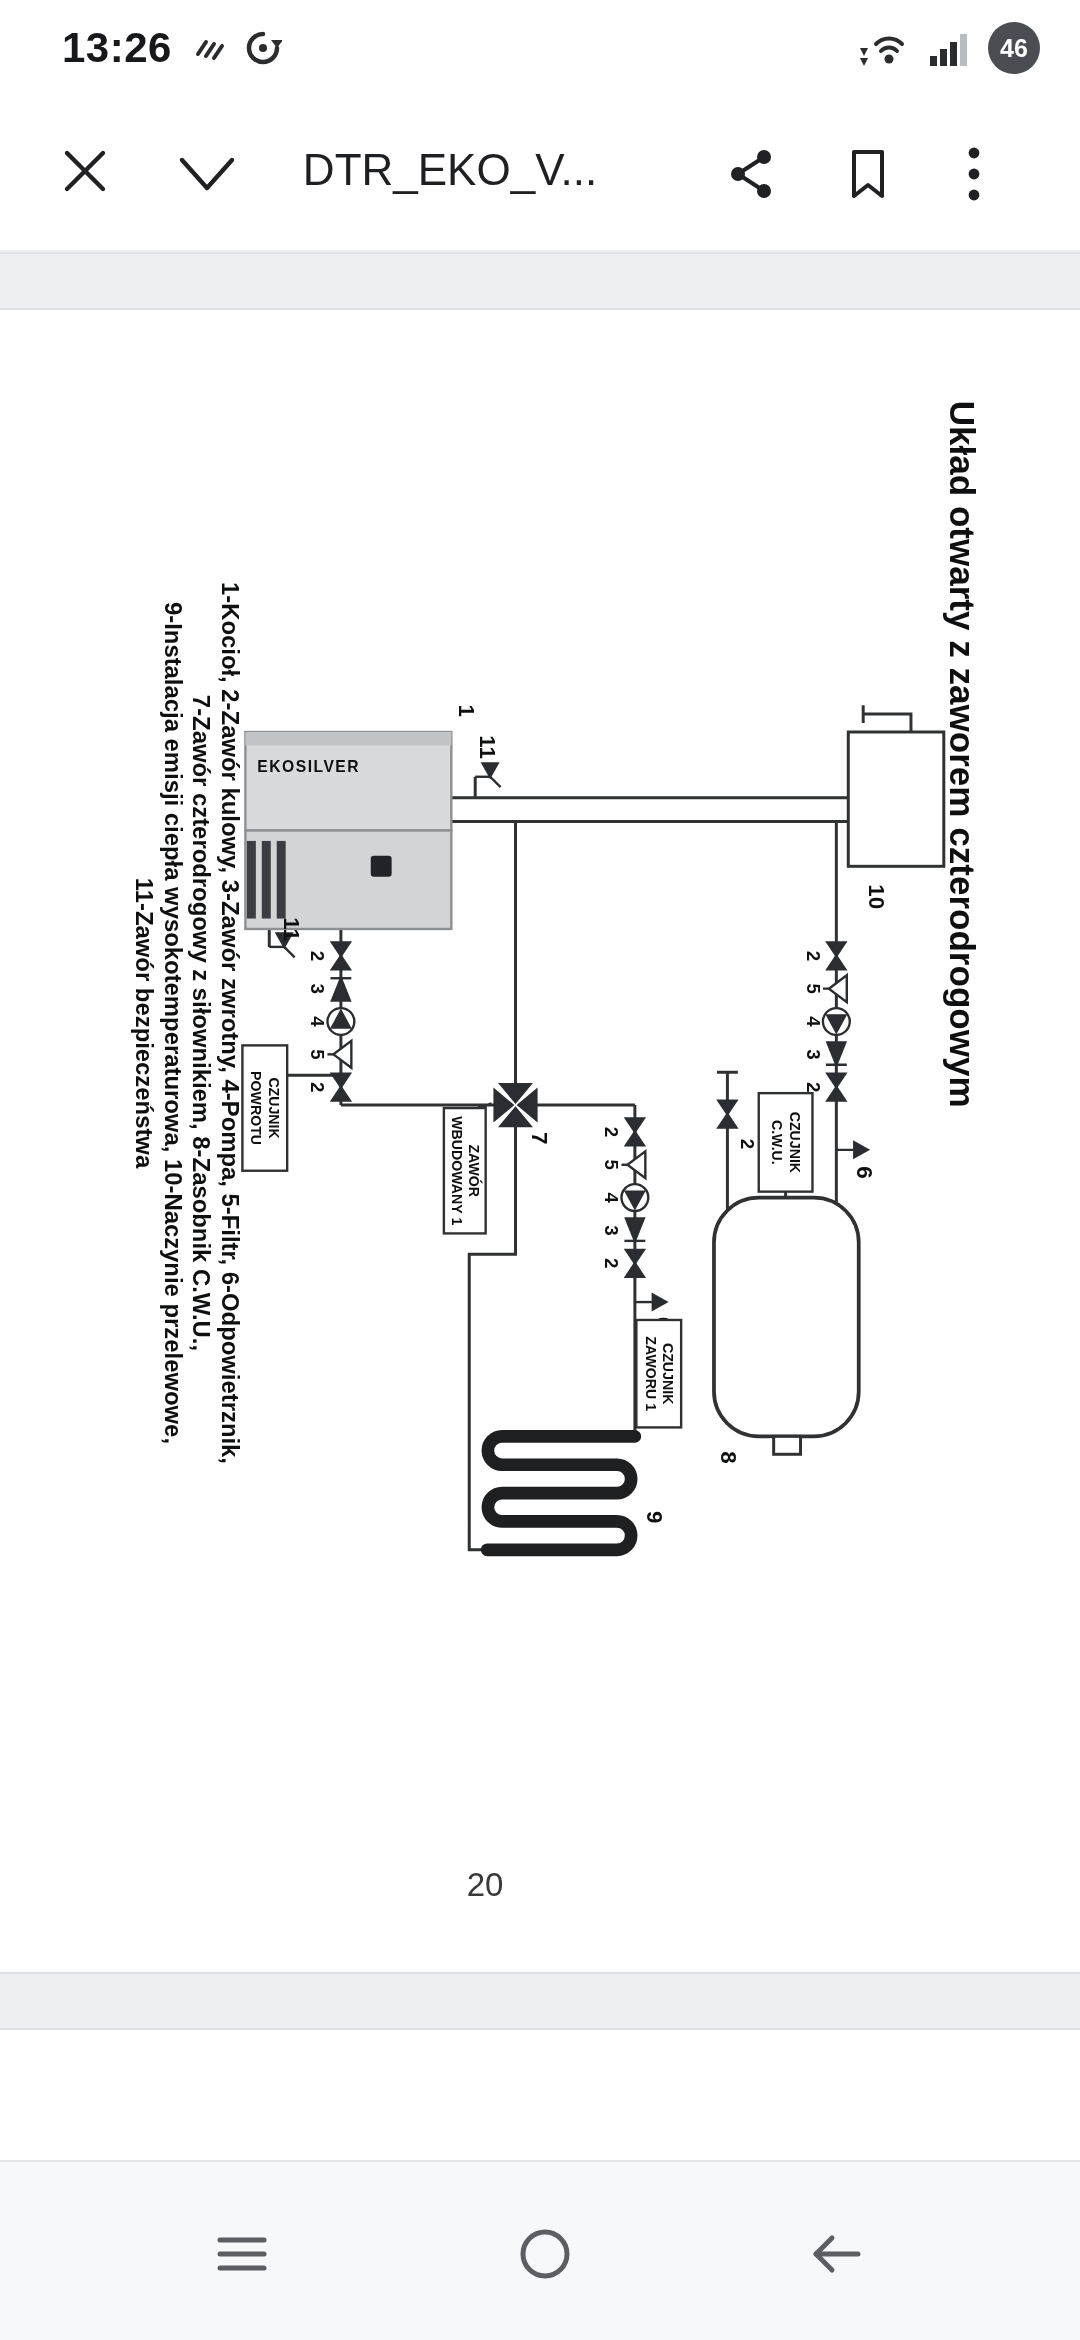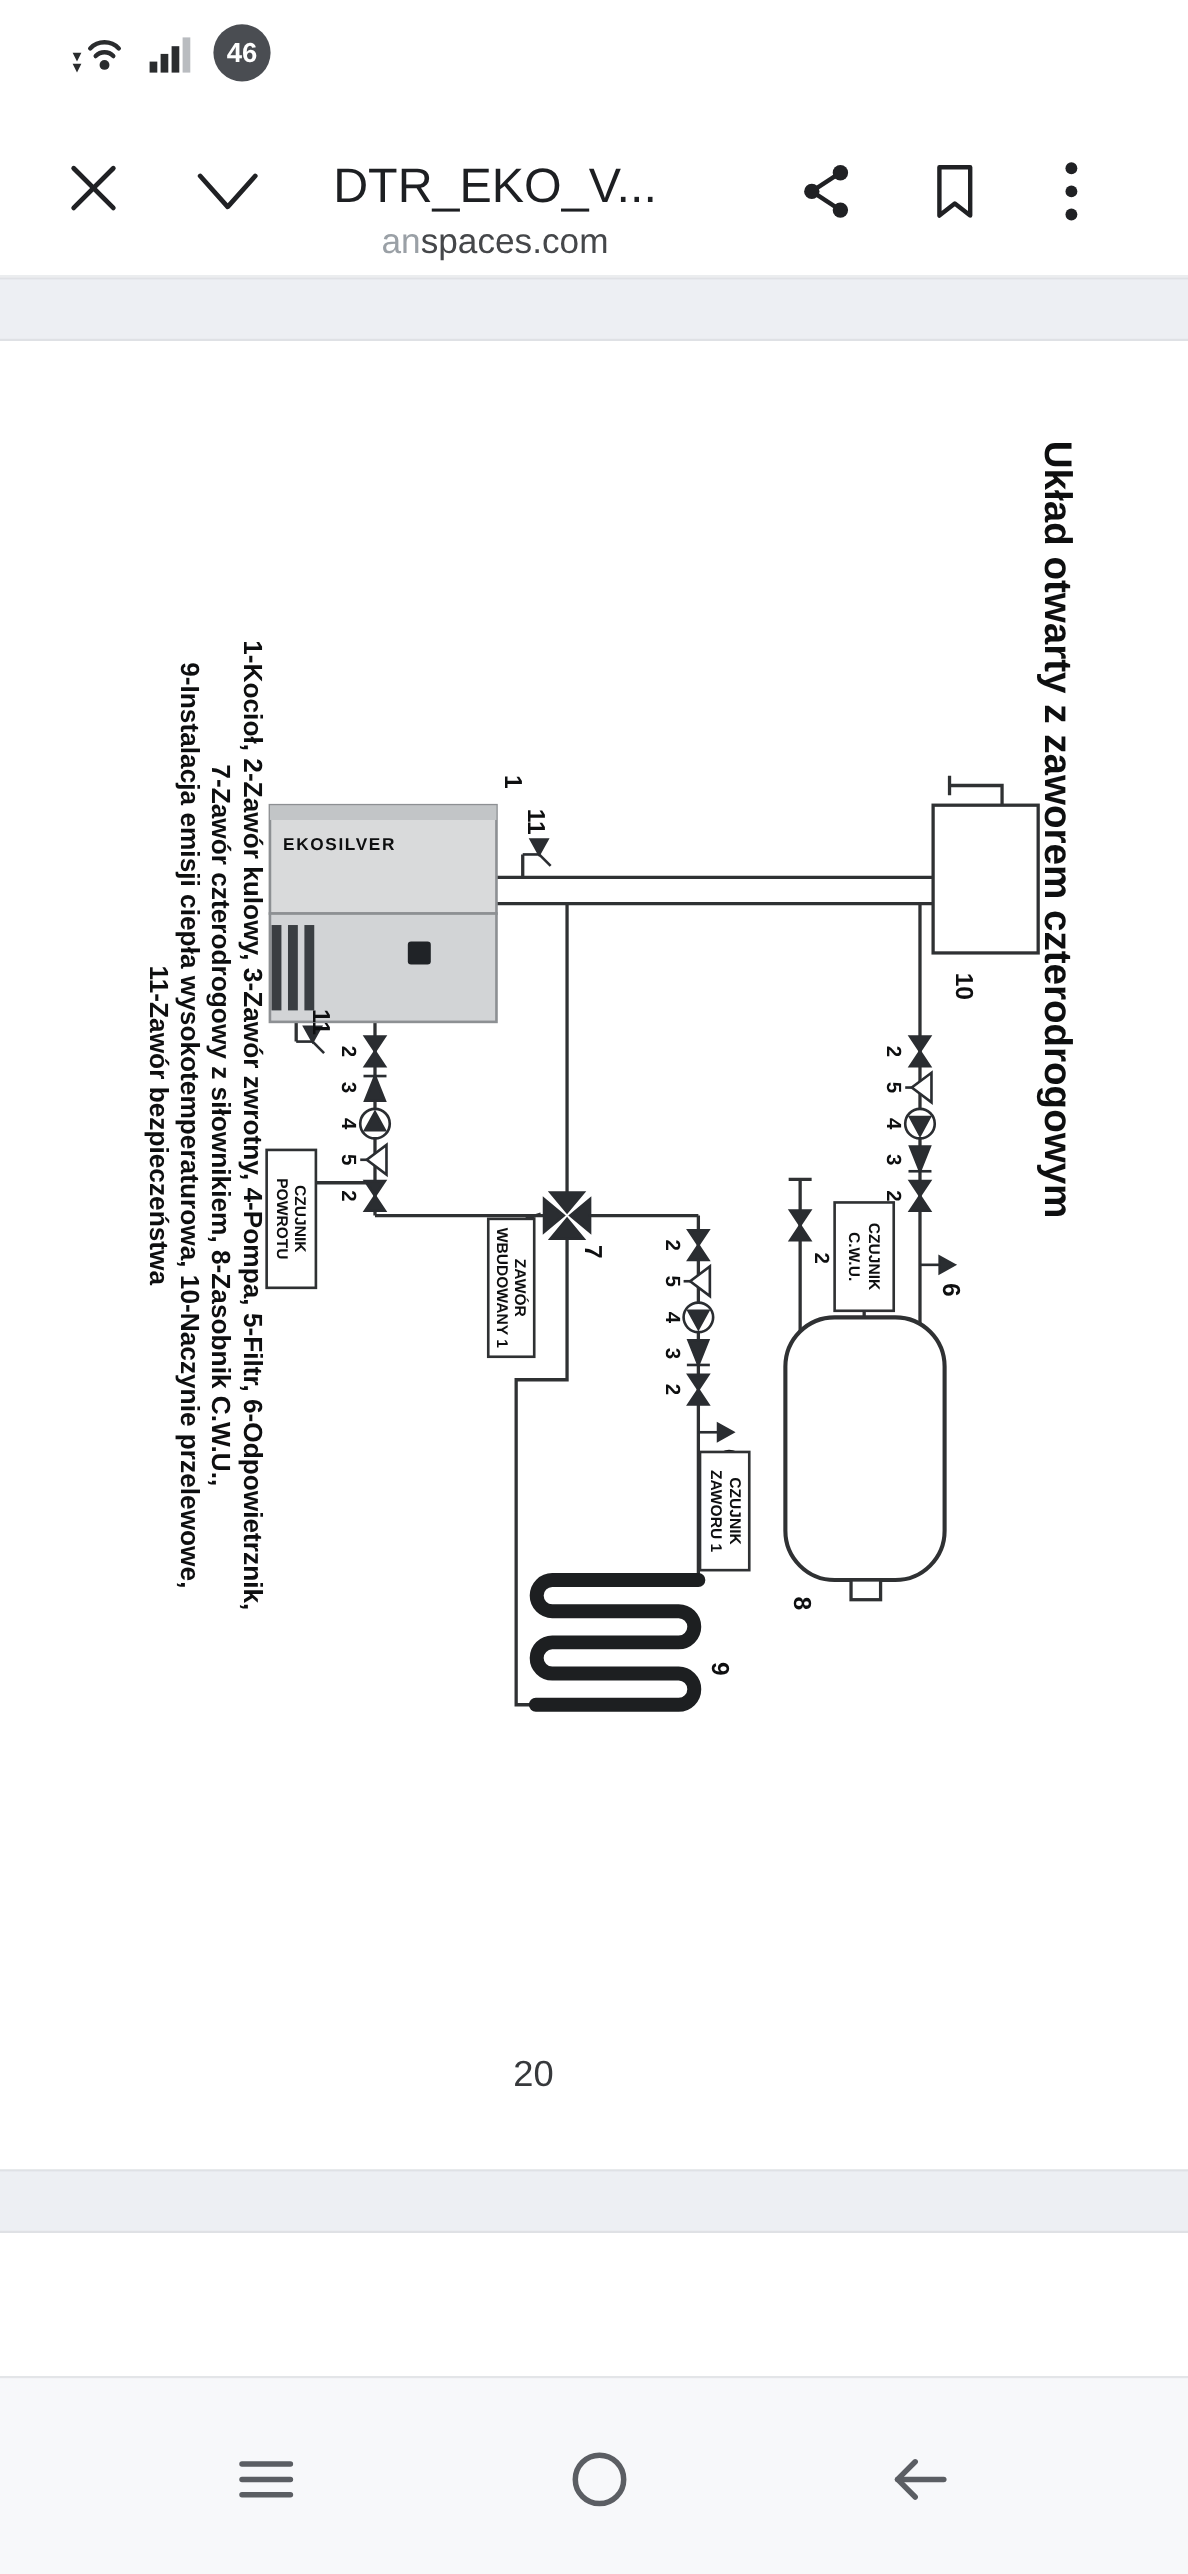--- a/index.html
+++ b/index.html
@@ -54,20 +54,35 @@
   .nav-bar{position:absolute;left:0;top:2160px;width:1080px;height:180px;background:#f7f8fa;
            border-top:2px solid #e3e5e8;}
   .nav-btn{position:absolute;top:56px;width:72px;height:72px;background:none;border:none;padding:0;cursor:pointer;}
 </style>
 </head>
 <body>
 
 <div class="screen">
 
   <div class="status-bar">
+    <div class="sb-left">
+      <span class="sb-time">13:26</span>
+      <svg width="36" height="36" viewBox="0 0 36 36">
+        <g stroke="#2a2c2e" stroke-width="4" stroke-linecap="round">
+          <line x1="8" y1="24" x2="16" y2="12"></line>
+            <line x1="16" y1="26" x2="24" y2="14"></line>
+            <line x1="24" y1="28" x2="32" y2="16"></line>
+        </g>
+      </svg>
+      <svg width="38" height="38" viewBox="0 0 38 38">
+        <path d="M19,5 a14,14 0 1,0 14,14" fill="none" stroke="#2a2c2e" stroke-width="4.5" stroke-linecap="round"></path>
+        <polygon points="33,19 27,11 39,11" fill="#2a2c2e"></polygon>
+        <circle cx="19" cy="19" r="4" fill="#2a2c2e"></circle>
+      </svg>
+    </div>
     <div class="sb-right">
       <svg width="56" height="44" viewBox="0 0 56 44">
         <polygon points="4,22 12,22 8,30" fill="#2a2c2e"></polygon>
         <polygon points="4,40 12,40 8,32" fill="#2a2c2e" transform="rotate(180 8 36)"></polygon>
         <g stroke="#2a2c2e" stroke-width="4" fill="none" stroke-linecap="round">
           <path d="M20,18 a18,18 0 0,1 26,0"></path>
           <path d="M25,25 a11,11 0 0,1 16,0"></path>
         </g>
         <circle cx="33" cy="33" r="4.5" fill="#2a2c2e"></circle>
       </svg>
@@ -93,21 +108,20 @@
       </svg>
     </button>
     <button class="hbtn" style="left:172px;top:56px;">
       <svg width="70" height="46" viewBox="0 0 70 46">
         <polyline points="10,8 35,36 60,8" fill="none" stroke="#202124" stroke-width="4.4" stroke-linecap="round" stroke-linejoin="round"></polyline>
       </svg>
     </button>
 
     <div class="title-block">
       <div class="doc-title">DTR_EKO_V...</div>
-      <div class="doc-url"><span class="url-prefix">an</span><span class="url-main">spaces.com</span></div>
     </div>
 
     <button class="hbtn" style="left:726px;top:50px;">
       <svg width="52" height="56" viewBox="0 0 52 56">
         <g stroke="#202124" stroke-width="4">
           <line x1="12" y1="28" x2="38" y2="11"></line>
             <line x1="12" y1="28" x2="38" y2="45"></line>
         </g>
         <circle cx="38" cy="11" r="7" fill="#202124"></circle>
         <circle cx="12" cy="28" r="7" fill="#202124"></circle>

